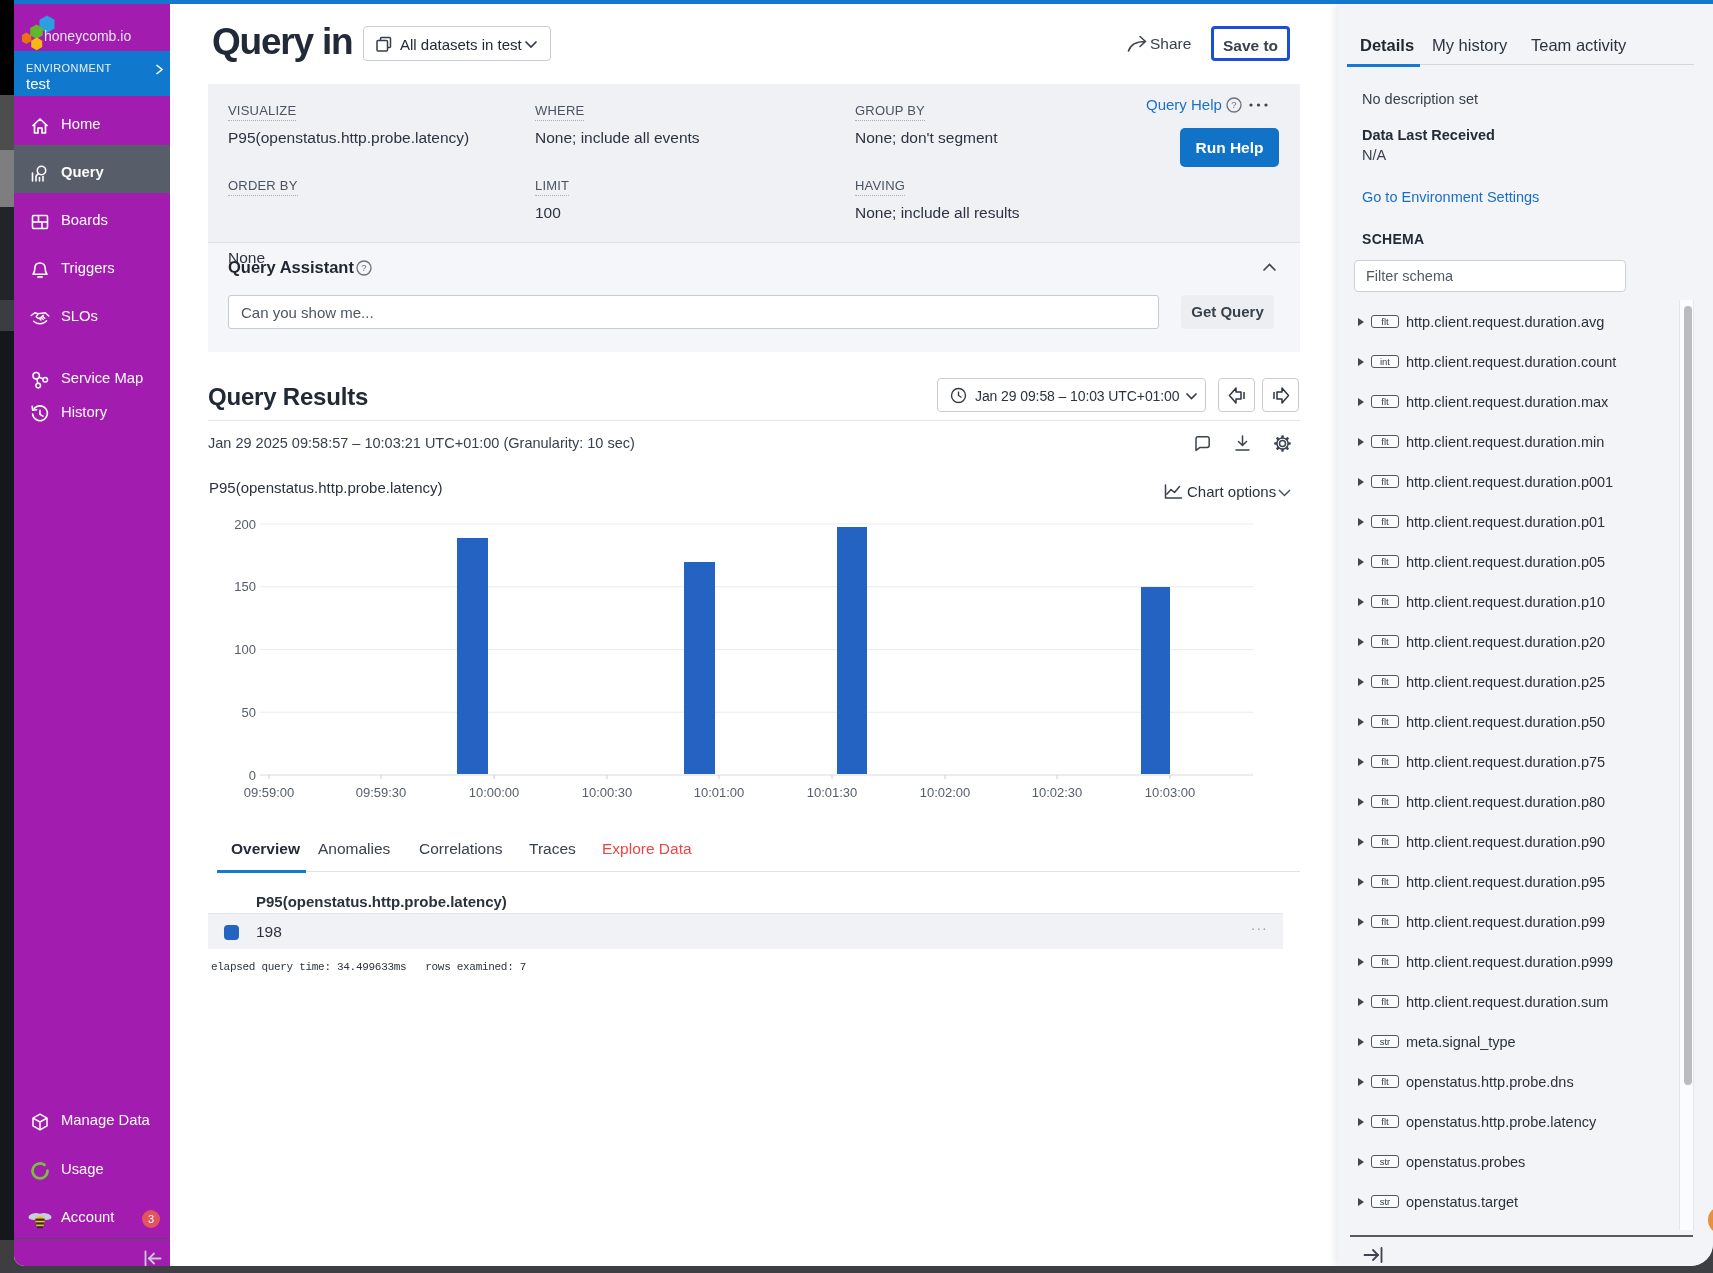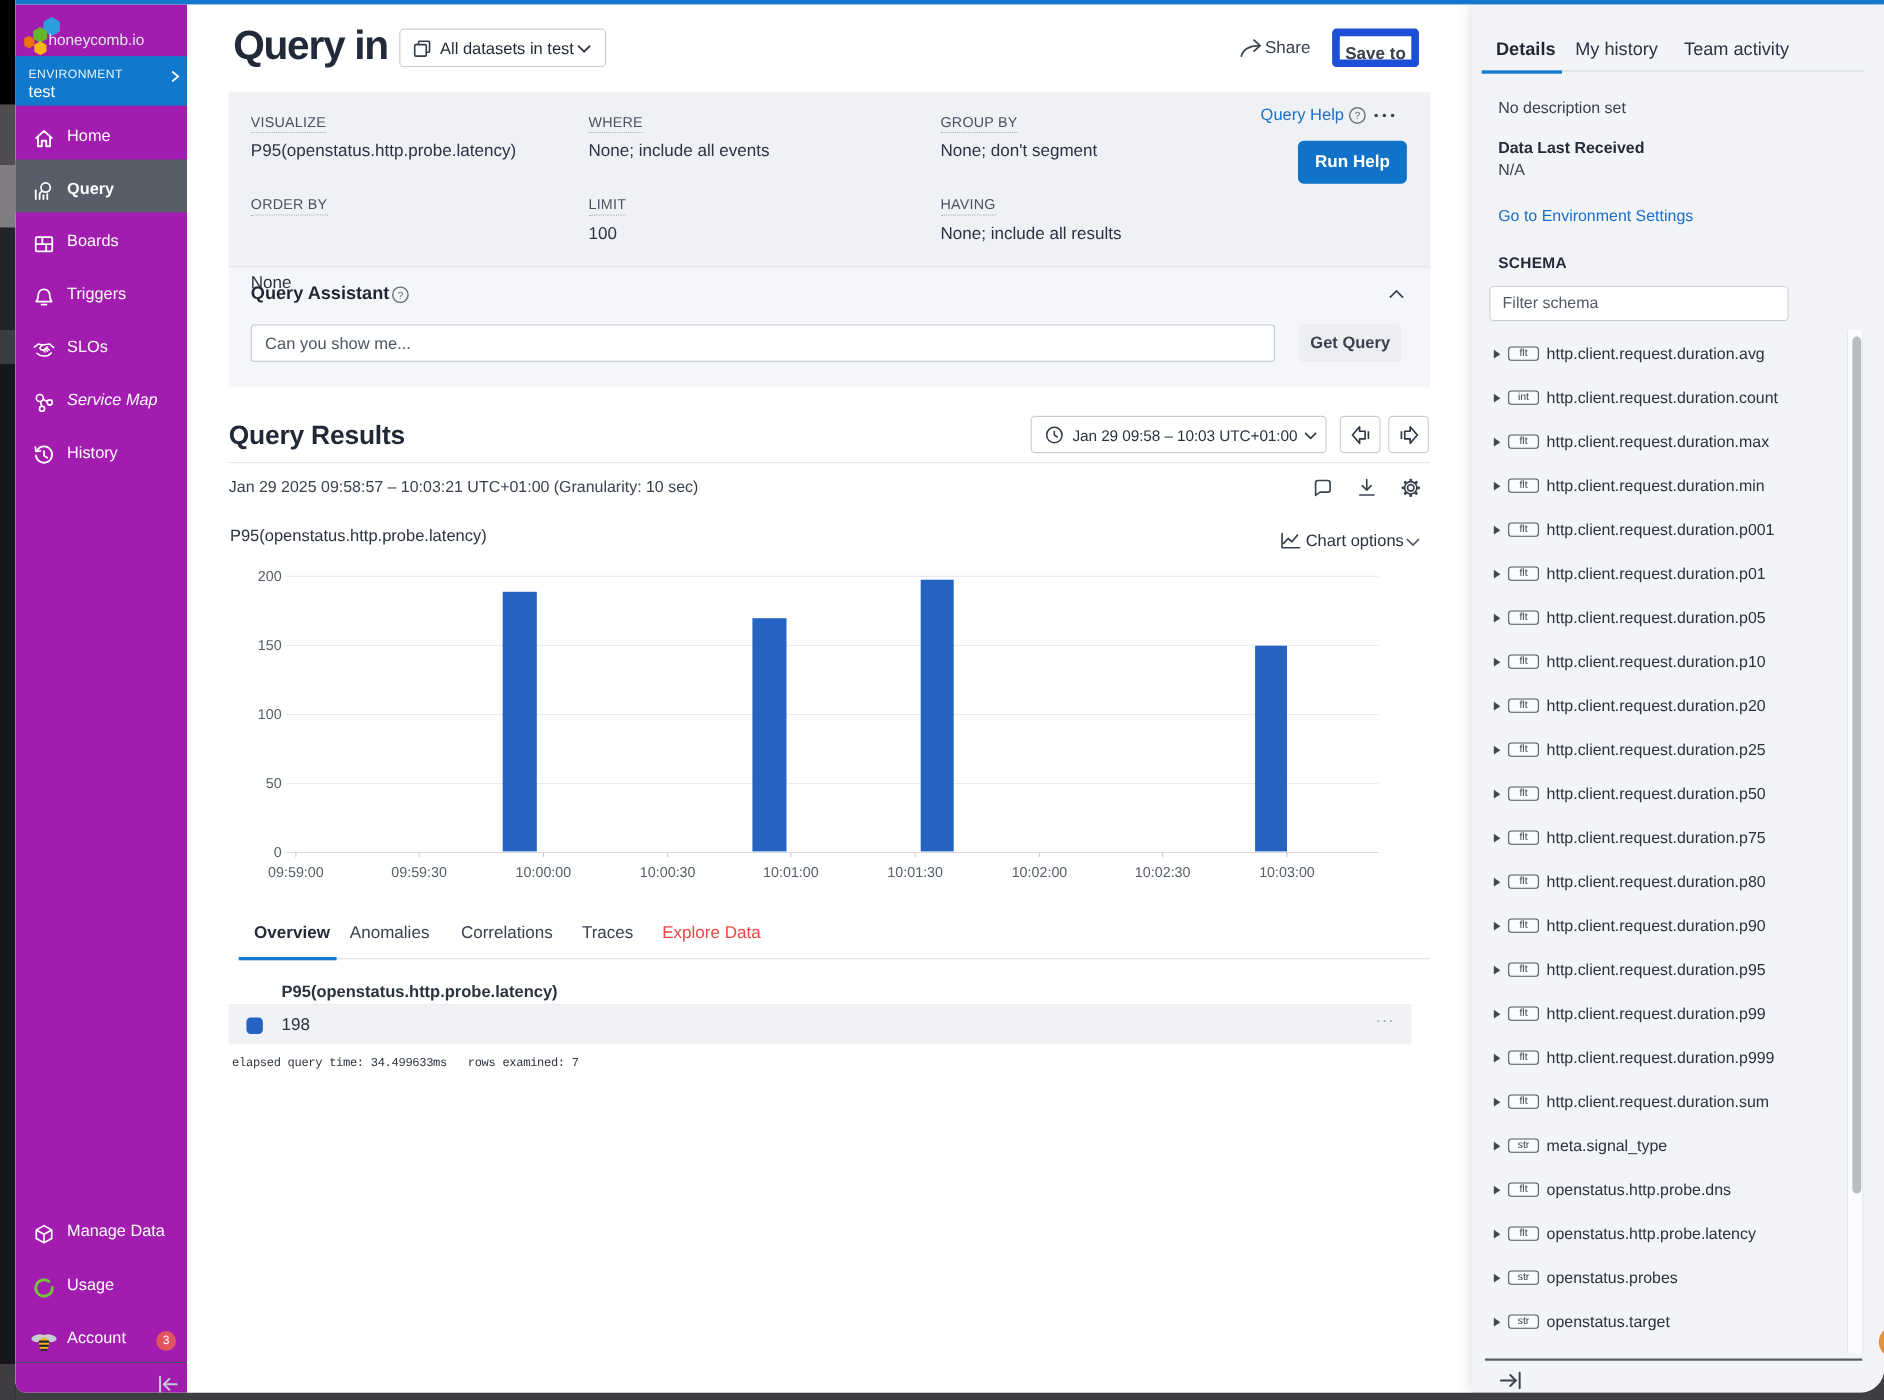--- a/index.html
+++ b/index.html
@@ -110,21 +110,21 @@
         <svg class="ic" viewBox="0 0 20 20">
             <g stroke="#fff" stroke-width="1.4" fill="none" stroke-linecap="round" stroke-linejoin="round">
               <path d="M1.2 7.5 L4.8 4.8 L8.2 5.6"></path>
               <path d="M18.8 8 L15.2 4.8 L11.8 5.2 L8.2 5.6 L6.2 8.6 C7.2 10.4 9.4 10.9 11 9.4 L13.2 7.2"></path>
               <path d="M11 9.4 L13.2 11.2 M12.6 8.4 L14.8 10.2 M9.4 10.4 L11 12"></path>
               <path d="M3.6 13.2 C7 16.6 13.4 16.6 16.6 12.8"></path>
             </g>
           </svg>
         <div class="lbl">SLOs</div>
       </div>
-      <div class="navitem" style="top:333px;font-style:italic;">
+      <div class="navitem" style="top:347px;">
         <svg class="ic" viewBox="0 0 20 20">
             <g stroke="#fff" stroke-width="1.5" fill="none">
               <circle cx="6.2" cy="5.8" r="3.2"></circle>
               <circle cx="15.2" cy="9.8" r="2.3"></circle>
               <circle cx="8.2" cy="15.6" r="2.3"></circle>
               <path d="M9.2 7.2 L13.2 8.9"></path>
               <path d="M6.9 9 L7.8 13.3"></path>
             </g>
           </svg>
         <div class="lbl">Service Map</div>
@@ -188,21 +188,21 @@
           </svg>
         <div class="abs" style="left:36px;top:9px;font-size:15px;color:#222a36;">All datasets in test</div>
         <svg class="abs" style="left:160px;top:13px;" width="14" height="9" viewBox="0 0 14 9">
             <path d="M1.5 1.5 L7 7 L12.5 1.5" fill="none" stroke="#333a46" stroke-width="1.7"></path>
           </svg>
       </div>
       <svg class="abs" style="left:956px;top:31px;" width="22" height="19" viewBox="0 0 22 19">
           <path d="M14 1.5 L19.5 6.5 L14 11.5 M19.5 6.5 C10 6.5 4.5 9 2.5 16" fill="none" stroke="#3b434f" stroke-width="1.6" stroke-linecap="round" stroke-linejoin="round"></path>
         </svg>
       <div class="abs" style="left:980px;top:31px;font-size:15.5px;font-weight:normal;color:#39414d;">Share</div>
-      <div class="abs" style="left:1041px;top:22px;width:79px;height:35px;border:7px solid #1d4ed8;border-radius:4px;background:#fff;font-size:15.5px;font-weight:bold;color:#39414d;text-align:center;line-height:33px;">Save to</div>
+      <div class="abs" style="left:1041px;top:22px;width:79px;height:35px;border:3px solid #1d4ed8;border-radius:4px;background:#fff;font-size:15.5px;font-weight:bold;color:#39414d;text-align:center;line-height:33px;">Save to</div>
 
       <div class="abs" style="left:38px;top:80px;width:1092px;height:158px;background:#eff1f5;"></div>
       <div class="abs" style="left:38px;top:238px;width:1092px;height:110px;background:#f5f6f9;"></div>
       <div class="abs" style="left:38px;top:238px;width:1092px;height:1px;background:#dcdfe4;"></div>
       <div class="qlabel" style="left:58px;top:99px;">VISUALIZE</div>
       <div class="qval" style="left:58px;top:125px;">P95(openstatus.http.probe.latency)</div>
       <div class="qlabel" style="left:365px;top:99px;">WHERE</div>
       <div class="qval" style="left:365px;top:125px;">None; include all events</div>
       <div class="qlabel" style="left:685px;top:99px;">GROUP BY</div>
       <div class="qval" style="left:685px;top:125px;">None; don't segment</div>

